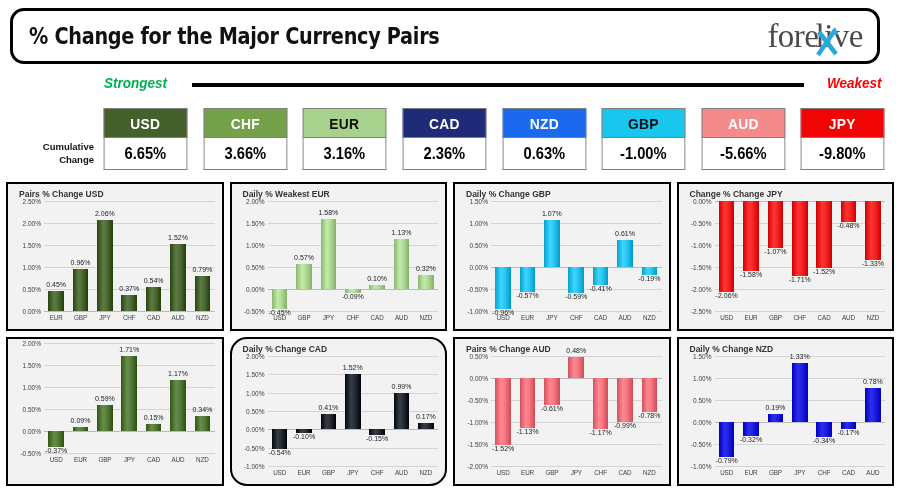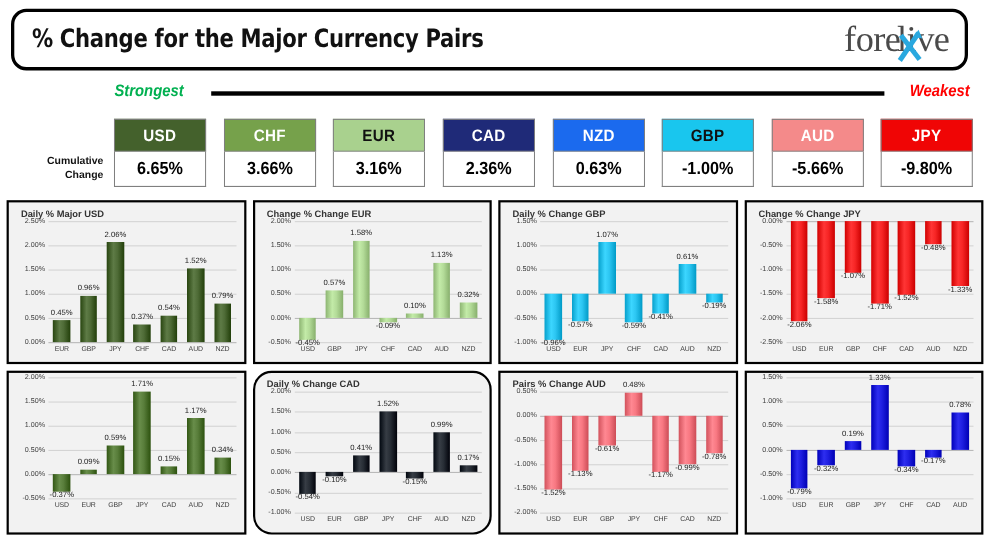--- a/index.html
+++ b/index.html
@@ -152,21 +152,21 @@
       <div class="cval">-5.66%</div>
     </div>
     <div class="ccol">
       <div class="ccode" style="background: rgb(240, 5, 5); color: rgb(255, 255, 255);">JPY</div>
       <div class="cval">-9.80%</div>
     </div>
   </div>
 
 <div class="grid" id="chart-grid">
     <div class="panel" style="left: 0px; top: 0px; width: 217.5px; height: 149px;">
-      <div class="panel-title">Daily % Major USD</div>
+      <div class="panel-title">Pairs % Change USD</div>
       <div class="plot">
         <div class="yaxis">
           <div class="ytick" style="top: 100%;">0.00%</div>
           <div class="ytick" style="top: 80%;">0.50%</div>
           <div class="ytick" style="top: 60%;">1.00%</div>
           <div class="ytick" style="top: 40%;">1.50%</div>
           <div class="ytick" style="top: 20%;">2.00%</div>
           <div class="ytick" style="top: 0%;">2.50%</div>
         </div>
         <div class="plotarea">
@@ -212,21 +212,21 @@
           <div class="xtick">GBP</div>
           <div class="xtick">JPY</div>
           <div class="xtick">CHF</div>
           <div class="xtick">CAD</div>
           <div class="xtick">AUD</div>
           <div class="xtick">NZD</div>
         </div>
       </div>
     </div>
     <div class="panel" style="left: 223.5px; top: 0px; width: 217.5px; height: 149px;">
-      <div class="panel-title">Change % Change EUR</div>
+      <div class="panel-title">Daily % Weakest EUR</div>
       <div class="plot">
         <div class="yaxis">
           <div class="ytick" style="top: 100%;">-0.50%</div>
           <div class="ytick" style="top: 80%;">0.00%</div>
           <div class="ytick" style="top: 60%;">0.50%</div>
           <div class="ytick" style="top: 40%;">1.00%</div>
           <div class="ytick" style="top: 20%;">1.50%</div>
           <div class="ytick" style="top: 0%;">2.00%</div>
         </div>
         <div class="plotarea">
@@ -573,20 +573,21 @@
           <div class="xtick">EUR</div>
           <div class="xtick">GBP</div>
           <div class="xtick">JPY</div>
           <div class="xtick">CHF</div>
           <div class="xtick">CAD</div>
           <div class="xtick">NZD</div>
         </div>
       </div>
     </div>
     <div class="panel" style="left: 670.5px; top: 155px; width: 217.5px; height: 149px;">
+      <div class="panel-title">Daily % Change NZD</div>
       <div class="plot">
         <div class="yaxis">
           <div class="ytick" style="top: 100%;">-1.00%</div>
           <div class="ytick" style="top: 80%;">-0.50%</div>
           <div class="ytick" style="top: 60%;">0.00%</div>
           <div class="ytick" style="top: 40%;">0.50%</div>
           <div class="ytick" style="top: 20%;">1.00%</div>
           <div class="ytick" style="top: 0%;">1.50%</div>
         </div>
         <div class="plotarea">

